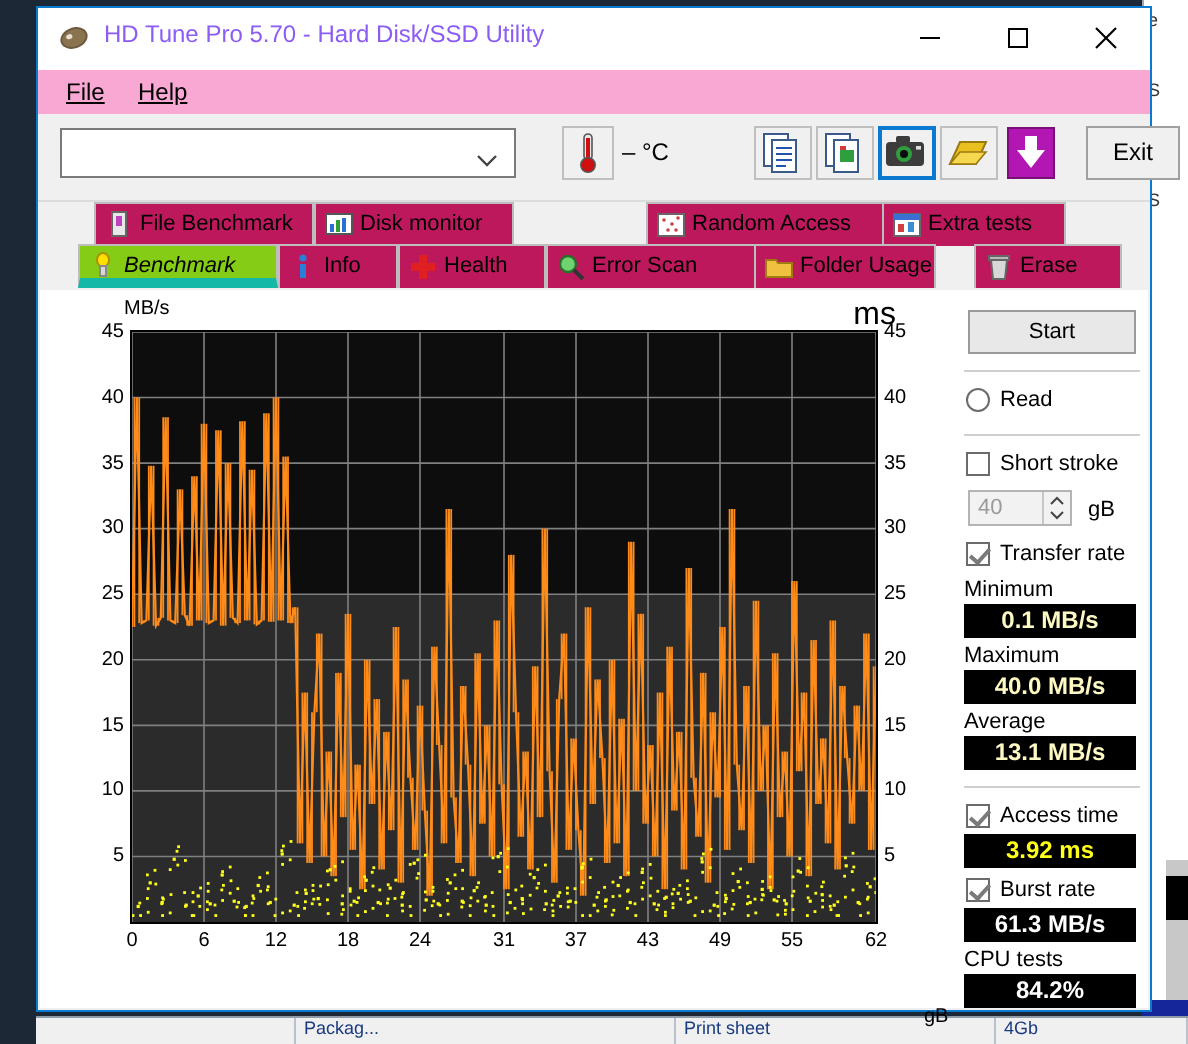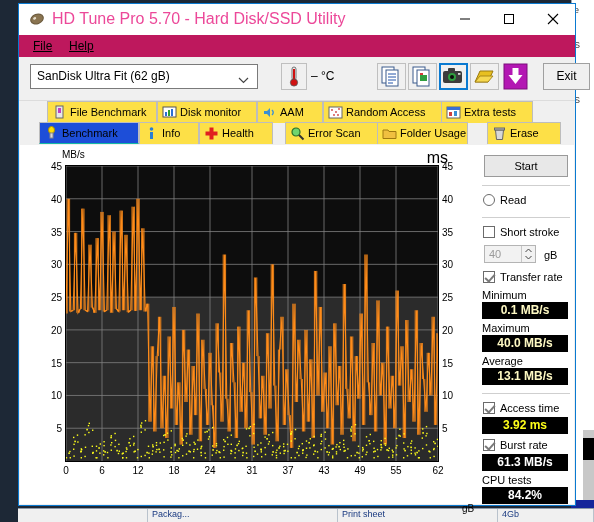--- a/index.html
+++ b/index.html
@@ -40,33 +40,33 @@
   }
   
   #titlebar{
     height:30px;background:#ffffff;position:relative;
     border-bottom:1px solid #ffffff;
   }
   #app-icon{
     position:absolute;left:10px;top:7px;width:16px;height:16px;
   }
   #title-text{
-    position:absolute;left:33px;top:6px;font-size:16px;color:#ec4899;
+    position:absolute;left:33px;top:6px;font-size:12px;color:#8b5cf6;
     white-space:nowrap;
   }
   .winbtn{
     position:absolute;top:0;width:44px;height:29px;cursor:default;
   }
   .winbtn svg{position:absolute;left:50%;top:50%;transform:translate(-50%,-50%);}
   #btn-min{right:88px;}
   #btn-max{right:44px;}
   #btn-close{right:0px;}
 
   
-  #menubar{height:22px;background:#be185d;position:relative;}
+  #menubar{height:22px;background:#f9a8d4;position:relative;}
   .menuitem{
     position:absolute;top:3px;font-size:12px;color:#000;padding:1px 5px;
   }
   .menuitem u{text-decoration:underline;}
   #menu-file{left:9px;}
   #menu-help{left:45px;}
 
   
   #toolbar{height:43px;background:#f0f0f0;position:relative;border-bottom:1px solid #dcdcdc;}
   #disk-select{
@@ -96,25 +96,25 @@
     font-size:12px;color:#000;text-align:center;line-height:25px;
   }
 
   
   #tabs{position:relative;height:45px;background:#f0f0f0;}
   .tabrow{position:absolute;left:0;width:100%;height:22px;}
   #tabrow1{top:0;}
   #tabrow2{top:21px;}
   .tab{
     position:absolute;top:0;height:22px;box-sizing:border-box;
-    background:#fde047;border:1px solid #bdbdbd;border-bottom:none;
+    background:#be185d;border:1px solid #bdbdbd;border-bottom:none;
     font-size:11px;color:#000;line-height:21px;padding-left:22px;
     white-space:nowrap;overflow:hidden;
   }
-  .tab.active{background:#1d4ed8;border-bottom:1px solid #14b8a6;z-index:5;}
+  .tab.active{background:#84cc16;border-bottom:5px solid #14b8a6;z-index:5;font-style:italic;}
   .tab .tabicon{position:absolute;left:4px;top:3px;width:15px;height:15px;}
 
   
   #content{
     position:absolute;left:1px;top:141px;right:1px;bottom:1px;
     background:#ffffff;
   }
 
   
   #chart-area{position:absolute;left:12px;top:4px;width:432px;height:350px;}
@@ -249,21 +249,20 @@
       <u>File</u>
     </div>
     <div class="menuitem" id="menu-help">
       <u>Help</u>
     </div>
   </div>
 
   <div id="toolbar">
 
     <div id="disk-select">
-      <span>SanDisk Ultra Fit (62 gB)</span>
       <span class="chev">
         <svg width="11" height="7" viewBox="0 0 11 7">
             <polyline points="1,1 5.5,5.5 10,1" fill="none" stroke="#444" stroke-width="1.2"></polyline>
           </svg>
       </span>
     </div>
 
     <div id="temp-box">
       <svg width="24" height="25" viewBox="0 0 24 25">
         <rect x="10" y="3" width="4" height="13" rx="2" fill="#e8e8e8" stroke="#555" stroke-width="0.8"></rect>
@@ -321,24 +320,20 @@
         <div class="tab" style="left: 28px; width: 110px;"><span class="tabicon"><svg width="15" height="15" viewBox="0 0 15 15">
               <rect x="4" y="1" width="7" height="12" fill="#e8e8e8" stroke="#666"></rect>
               <rect x="6" y="3" width="3" height="5" fill="#c040c0"></rect>
             </svg></span><span>File Benchmark</span></div>
         <div class="tab" style="left: 138px; width: 100px;"><span class="tabicon"><svg width="15" height="15" viewBox="0 0 15 15">
               <rect x="1" y="2" width="13" height="10" fill="#fff" stroke="#555"></rect>
               <rect x="3" y="7" width="2" height="4" fill="#2a6fd4"></rect>
               <rect x="6" y="5" width="2" height="6" fill="#2fa02f"></rect>
               <rect x="9" y="4" width="2" height="7" fill="#2a6fd4"></rect>
             </svg></span><span>Disk monitor</span></div>
-        <div class="tab" style="left: 238px; width: 66px;"><span class="tabicon"><svg width="15" height="15" viewBox="0 0 15 15">
-              <polygon points="2,6 5,6 8,3 8,12 5,9 2,9" fill="#3a8fd4"></polygon>
-              <path d="M10 5 Q12.5 7.5 10 10" fill="none" stroke="#3a8fd4" stroke-width="1.3"></path>
-            </svg></span><span>AAM</span></div>
         <div class="tab" style="left: 304px; width: 128px;"><span class="tabicon"><svg width="15" height="15" viewBox="0 0 15 15">
               <rect x="1" y="2" width="13" height="11" fill="#fff" stroke="#666"></rect>
               <circle cx="4" cy="5" r="0.9" fill="#d04040"></circle>
               <circle cx="8" cy="7" r="0.9" fill="#d04040"></circle>
               <circle cx="11" cy="4" r="0.9" fill="#d04040"></circle>
               <circle cx="6" cy="10" r="0.9" fill="#d04040"></circle>
               <circle cx="10" cy="10" r="0.9" fill="#d04040"></circle>
             </svg></span><span>Random Access</span></div>
         <div class="tab" style="left: 422px; width: 92px;"><span class="tabicon"><svg width="15" height="15" viewBox="0 0 15 15">
               <rect x="1" y="2" width="13" height="11" fill="#fff" stroke="#666"></rect>
@@ -353,21 +348,21 @@
               <rect x="6" y="7" width="3" height="5" fill="#d8d8d8" stroke="#888"></rect>
             </svg></span><span>Benchmark</span></div>
         <div class="tab" style="left: 120px; width: 60px;"><span class="tabicon"><svg width="15" height="15" viewBox="0 0 15 15">
               <circle cx="7.5" cy="3" r="1.8" fill="#2a7fd4"></circle>
               <rect x="6" y="6" width="3" height="7" fill="#2a7fd4"></rect>
             </svg></span><span>Info</span></div>
         <div class="tab" style="left: 180px; width: 74px;"><span class="tabicon"><svg width="15" height="15" viewBox="0 0 15 15">
               <rect x="5.5" y="1.5" width="4" height="12" fill="#e02020"></rect>
               <rect x="1.5" y="5.5" width="12" height="4" fill="#e02020"></rect>
             </svg></span><span>Health</span></div>
-        <div class="tab" style="left: 254px; width: 108px; margin-left: 12px;"><span class="tabicon"><svg width="15" height="15" viewBox="0 0 15 15">
+        <div class="tab" style="left: 254px; width: 108px;"><span class="tabicon"><svg width="15" height="15" viewBox="0 0 15 15">
               <circle cx="6" cy="6" r="4" fill="#6fd46f" stroke="#2a6f2a" stroke-width="1.2"></circle>
               <line x1="9" y1="9" x2="13.5" y2="13.5" stroke="#333" stroke-width="2"></line>
             </svg></span><span>Error Scan</span></div>
         <div class="tab" style="left: 358px; width: 91px;"><span class="tabicon"><svg width="15" height="15" viewBox="0 0 15 15">
               <path d="M1 4 L6 4 L7 5.5 L14 5.5 L14 12.5 L1 12.5 Z" fill="#f0c040" stroke="#a07a10"></path>
             </svg></span><span>Folder Usage</span></div>
         <div class="tab" style="left: 468px; width: 74px;"><span class="tabicon"><svg width="15" height="15" viewBox="0 0 15 15">
               <path d="M3.5 4 L11.5 4 L10.5 13.5 L4.5 13.5 Z" fill="#d8d8d8" stroke="#666"></path>
               <rect x="2.5" y="2" width="10" height="2" fill="#b8b8b8" stroke="#666"></rect>
             </svg></span><span>Erase</span></div>

